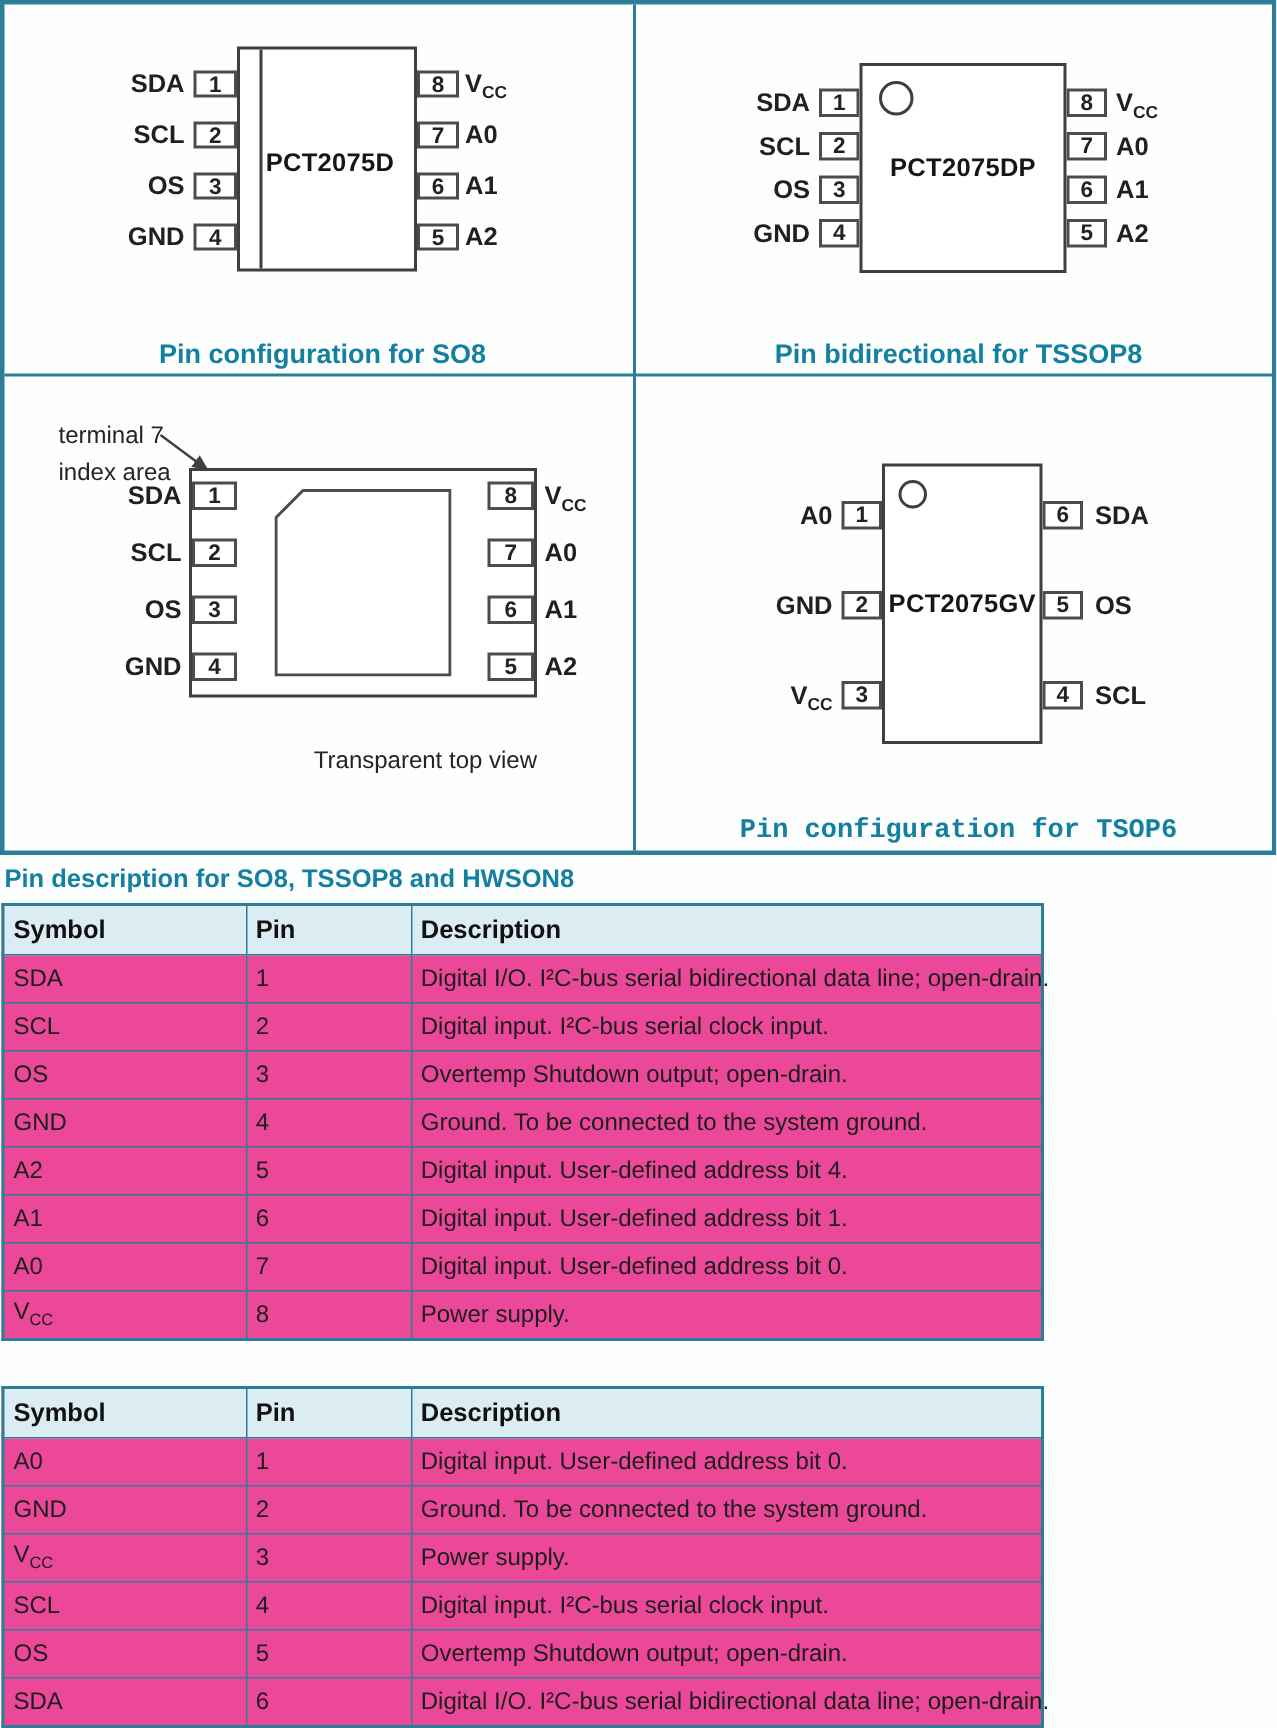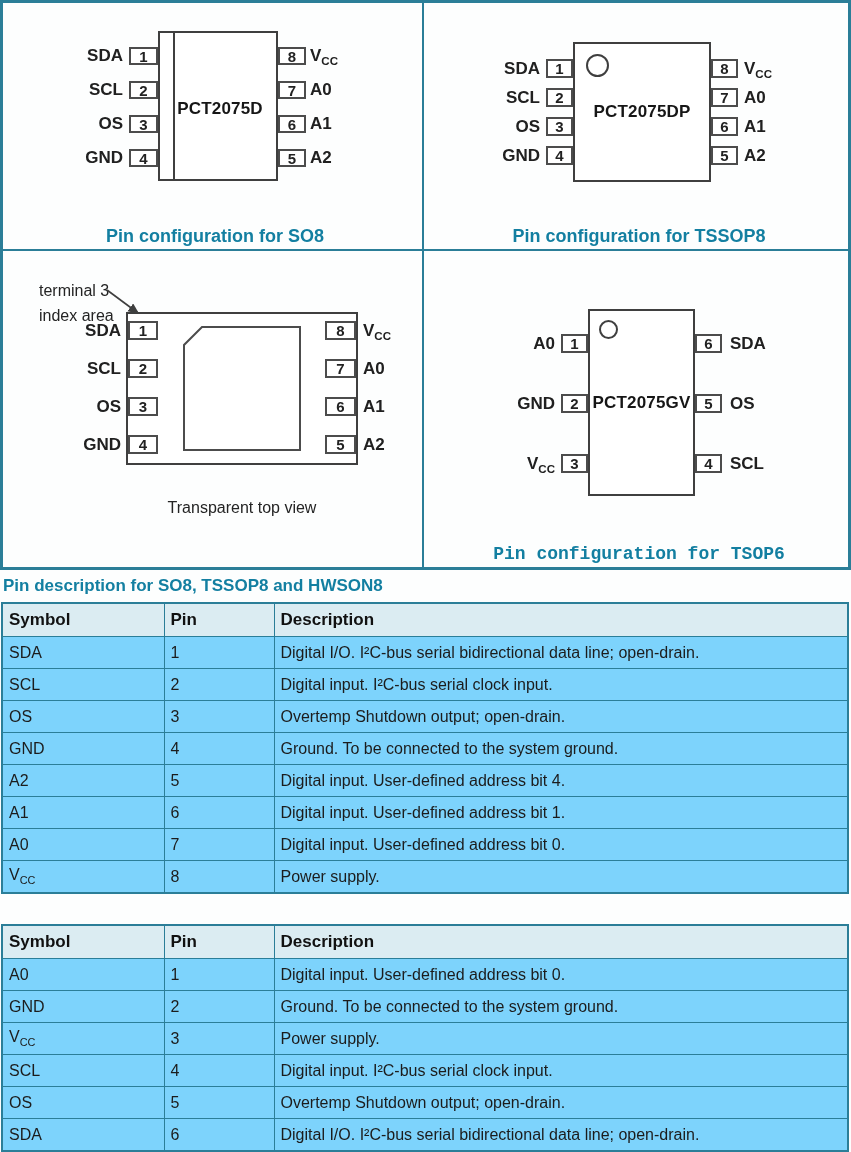--- a/index.html
+++ b/index.html
@@ -52,41 +52,41 @@
     height:22px;line-height:22px;white-space:nowrap;
   }
   .pin-label.left{text-align:right;}
   sub{font-size:0.68em;}
 
   .annotation{
     position:absolute;left:33px;top:24px;font-size:16px;line-height:25px;
     color:#242424;white-space:pre-line;
   }
   #arrow-hwson8{position:absolute;left:96px;top:28px;}
-  .view-note{position:absolute;left:120px;top:245px;width:232px;text-align:center;font-size:16px;color:#242424;}
+  .view-note{position:absolute;left:120px;top:245px;width:232px;text-align:right;font-size:16px;color:#242424;}
 
   .fig-caption{
     position:absolute;left:0;right:0;text-align:center;
     color:#137fa1;font-weight:bold;font-size:18px;line-height:22px;
   }
   #cap-so8,#cap-tssop8{top:219px;}
   #cap-hwson8{top:289px;left:19px;right:-19px;}
   #cap-tsop6{top:289px;font-family:Liberation Mono, monospace;}
 
   
   .section-heading{
     position:absolute;left:3px;margin:0;color:#137fa1;font-weight:bold;
     font-size:17px;line-height:22px;
   }
   #heading-0{top:575px;}
   #heading-1{top:897px;}
 
   .pin-table{
-    position:absolute;left:1px;width:848px;border-collapse:collapse;table-layout:fixed;
-    background:#7dd3fc;border:2.5px solid #2b7e98;
+    position:absolute;left:1px;width:695px;border-collapse:collapse;table-layout:fixed;
+    background:#ec4899;border:2.5px solid #2b7e98;
   }
   #table-0{top:602px;}
   #table-1{top:924px;}
   .pin-table col.c-symbol{width:162px;}
   .pin-table col.c-pin{width:110px;}
   .pin-table th{
     background:#dbecf2;text-align:left;font-size:17px;font-weight:bold;color:#111;
     border:1.5px solid #2b7e98;height:30px;padding:1px 4px 1px 6px;
   }
   .pin-table td{
@@ -124,21 +124,21 @@
         <div class="pin-box" style="left: 272px; top: 109px; width: 28px; height: 18px;">6</div>
         <div class="pin-label right" style="left: 304px; top: 107px;">A1</div>
         <div class="pin-box" style="left: 272px; top: 143px; width: 28px; height: 18px;">5</div>
         <div class="pin-label right" style="left: 304px; top: 141px;">A2</div>
       </div>
 
     <div class="quad" id="q-tssop8">
       <div class="chip-body" id="body-tssop8"></div>
       <div class="pin1-circle" id="circle-tssop8"></div>
       <div class="chip-name" id="name-tssop8">PCT2075DP</div>
-      <div class="fig-caption" id="cap-tssop8">Pin configuration for TSSOP8</div>
+      <div class="fig-caption" id="cap-tssop8">Pin bidirectional for TSSOP8</div>
     <div class="pin-box" style="left: 119px; top: 53px; width: 27px; height: 19px;">1</div>
         <div class="pin-label left" style="left: 0px; width: 113px; top: 51.5px;">SDA</div>
         <div class="pin-box" style="left: 119px; top: 82px; width: 27px; height: 19px;">2</div>
         <div class="pin-label left" style="left: 0px; width: 113px; top: 80.5px;">SCL</div>
         <div class="pin-box" style="left: 119px; top: 111px; width: 27px; height: 19px;">3</div>
         <div class="pin-label left" style="left: 0px; width: 113px; top: 109.5px;">OS</div>
         <div class="pin-box" style="left: 119px; top: 140px; width: 27px; height: 19px;">4</div>
         <div class="pin-label left" style="left: 0px; width: 113px; top: 138.5px;">GND</div>
         <div class="pin-box" style="left: 284px; top: 53px; width: 27px; height: 19px;">8</div>
         <div class="pin-label right" style="left: 317px; top: 51.5px;">V<sub>CC</sub></div>
@@ -148,21 +148,21 @@
         <div class="pin-label right" style="left: 317px; top: 109.5px;">A1</div>
         <div class="pin-box" style="left: 284px; top: 140px; width: 27px; height: 19px;">5</div>
         <div class="pin-label right" style="left: 317px; top: 138.5px;">A2</div>
       </div>
 
     <div class="quad" id="q-hwson8">
       <div class="chip-body" id="body-hwson8"></div>
       <svg id="pad-hwson8" width="118" height="125" viewBox="0 0 118 125">
         <polygon points="19,1 117,1 117,124 1,124 1,19" fill="#ffffff" stroke="#4c4c4c" stroke-width="2"></polygon>
       </svg>
-      <div class="annotation">terminal 3
+      <div class="annotation">terminal 7
 index area</div>
       <svg id="arrow-hwson8" width="46" height="40" viewBox="0 0 46 40">
         <defs>
           <marker id="ah" markerWidth="8" markerHeight="8" refX="6" refY="3" orient="auto">
             <path d="M0,0 L7,3 L0,6 Z" fill="#3f3f3f"></path>
           </marker>
         </defs>
         <line x1="5" y1="8" x2="36" y2="31" stroke="#3f3f3f" stroke-width="1.6" marker-end="url(#ah)"></line>
       </svg>
       <div class="view-note">Transparent top view</div>

